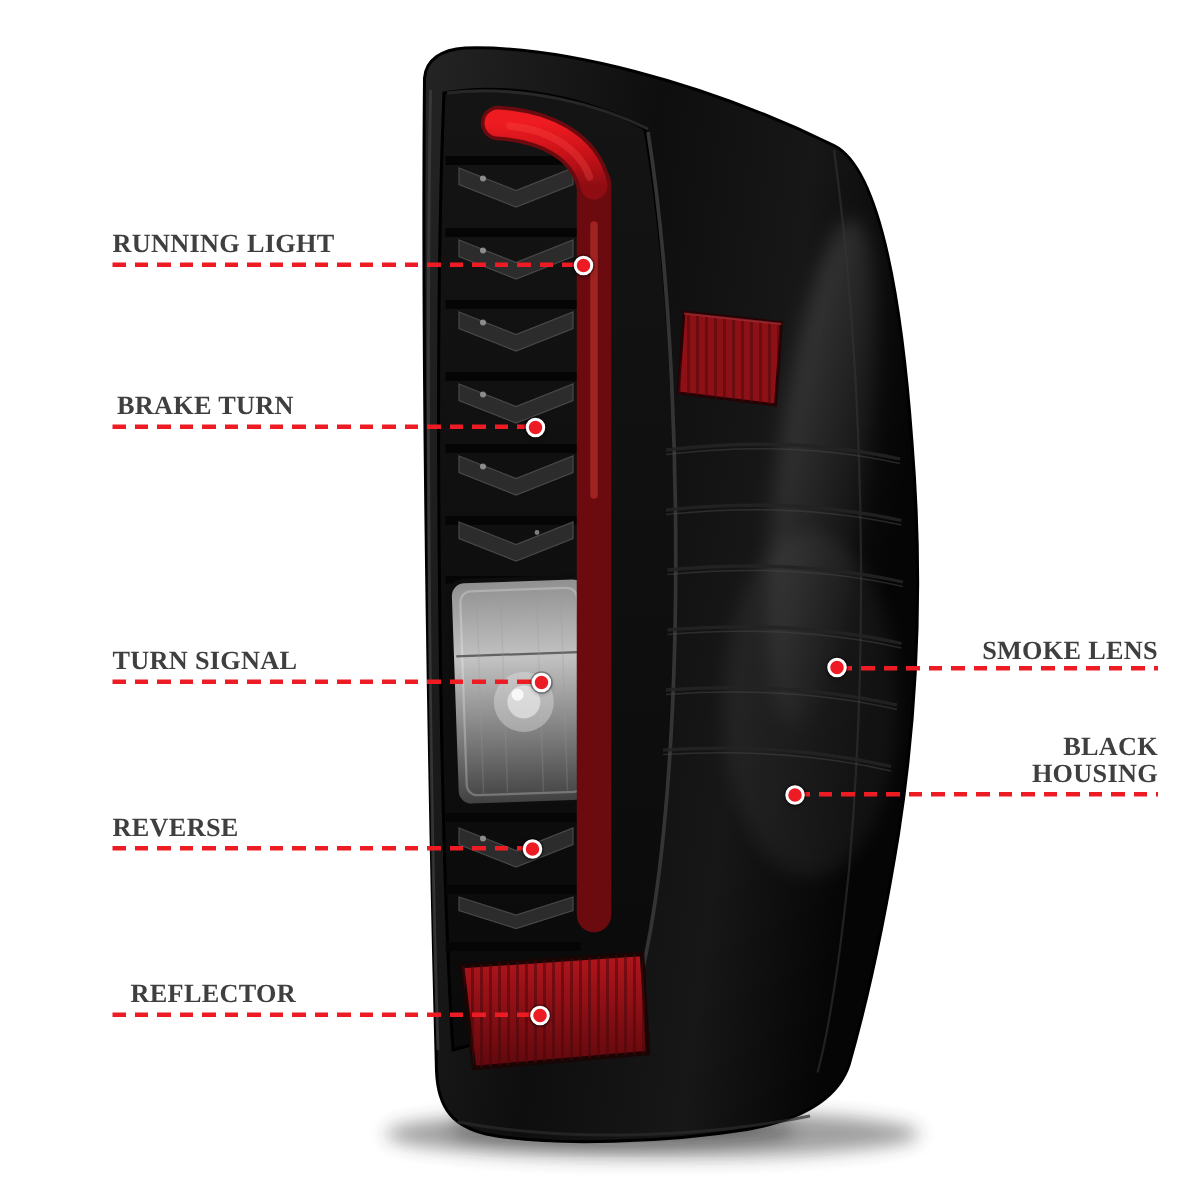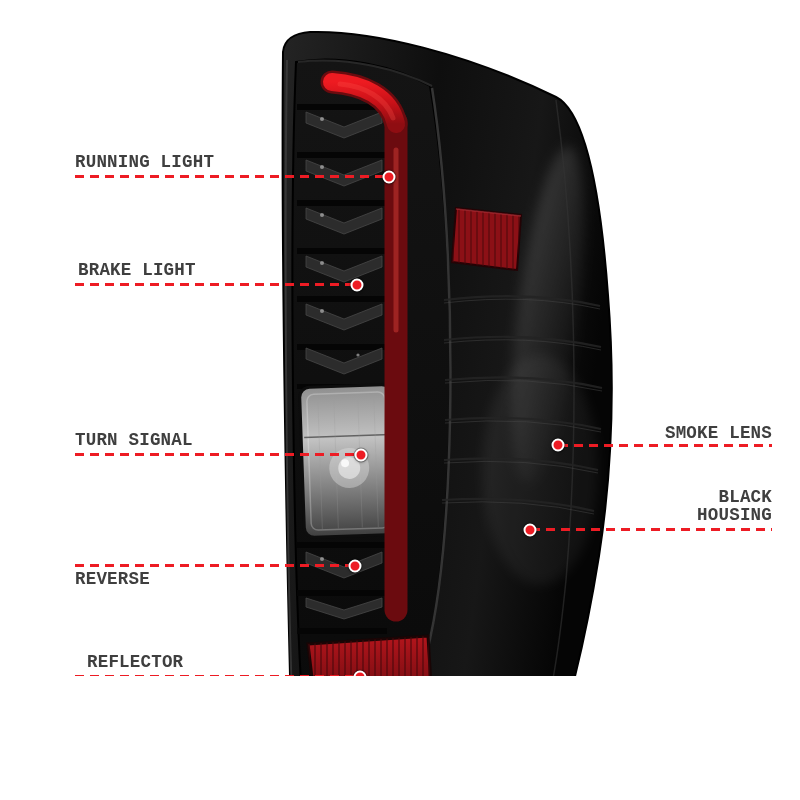--- a/index.html
+++ b/index.html
@@ -1,18 +1,18 @@
 <!DOCTYPE html>
 <html style="--accent: #ed1c24;"><head>
 <meta charset="utf-8">
 <style>
   html,body{margin:0;padding:0;background:#fff;}
   .stage{
-    position:relative;width:800px;height:676px;background:#fff;
-    font-family:Liberation Mono, monospace;overflow:hidden;
+    position:relative;width:800px;height:800px;background:#fff;
+    font-family:Liberation Serif, serif;overflow:hidden;
   }
   .lamp{position:absolute;left:0;top:0;}
   .label{
     position:absolute;font-weight:bold;font-size:17.5px;color:#3f3f3f;
     letter-spacing:0.2px;white-space:nowrap;
   }
   .label.right{text-align:right;}
   .label.wrap{white-space:normal;line-height:18px;}
   .leader{
     position:absolute;height:3px;
@@ -199,20 +199,20 @@
 
   <div class="dot" style="left:389px;top:177px;"></div>
   <div class="dot" style="left:357px;top:285px;"></div>
   <div class="dot" style="left:361px;top:455px;"></div>
   <div class="dot" style="left:355px;top:566px;"></div>
   <div class="dot" style="left:360px;top:677px;"></div>
   <div class="dot" style="left:558px;top:445px;"></div>
   <div class="dot" style="left:530px;top:530px;"></div>
 
   <div class="label" style="left:75px;top:152px;">RUNNING LIGHT</div>
-  <div class="label" style="left:78px;top:260px;">BRAKE LIGHT</div>
+  <div class="label" style="left:78px;top:260px;">BRAKE TURN</div>
   <div class="label" style="left:75px;top:430px;text-align:right;">TURN SIGNAL</div>
-  <div class="label" style="left:75px;top:541px;margin-top:28px;">REVERSE</div>
+  <div class="label" style="left:75px;top:541px;">REVERSE</div>
   <div class="label" style="left:87px;top:652px;">REFLECTOR</div>
   <div class="label right wrap" style="left:677px;top:488px;width:95px;">BLACK HOUSING</div>
   <div class="label right" style="left:602px;top:423px;width:170px;">SMOKE LENS</div>
 
 </div>
 
 </body></html>

